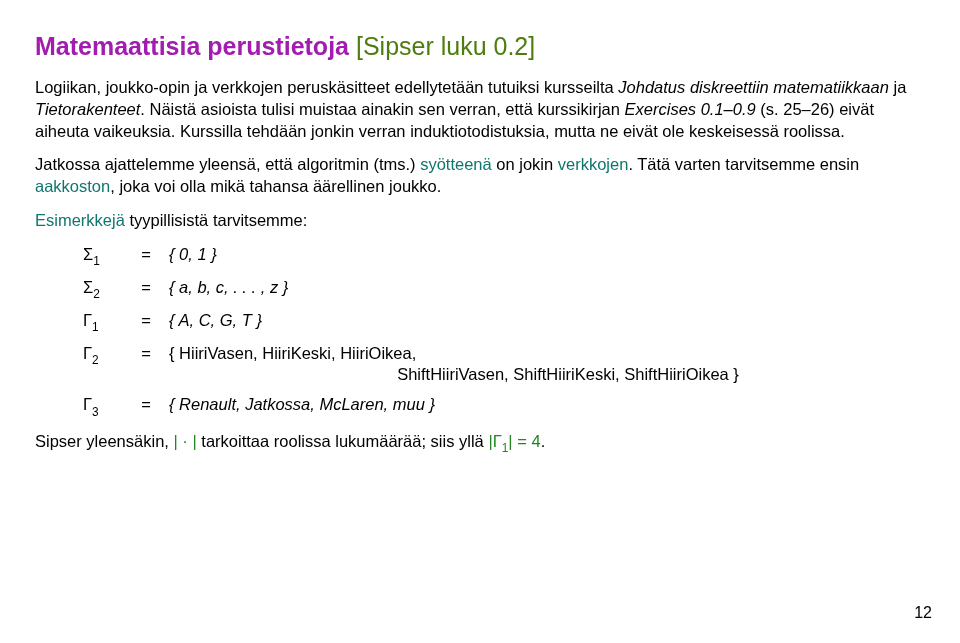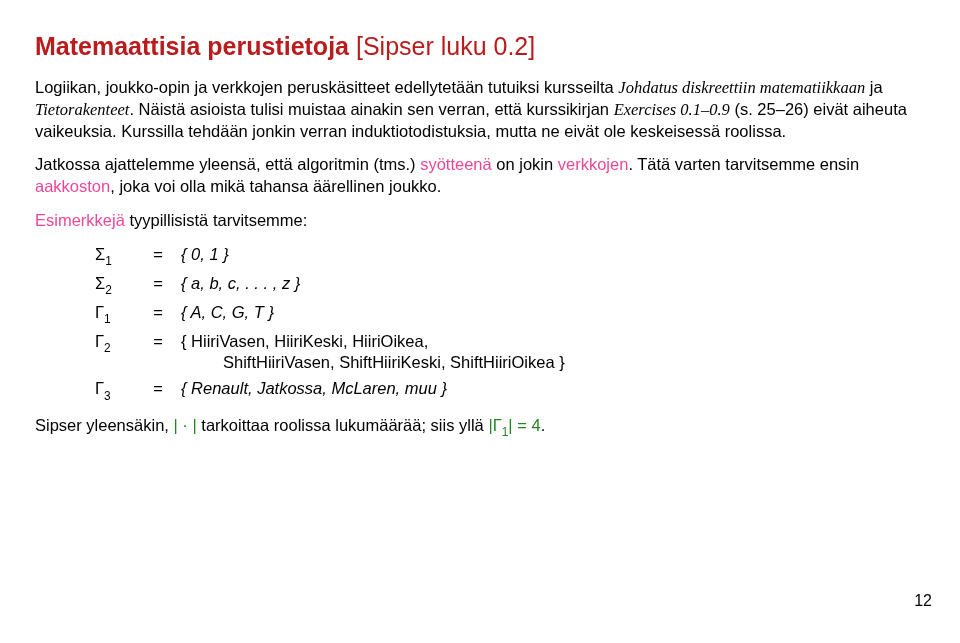--- a/index.html
+++ b/index.html
@@ -13,48 +13,49 @@
     color: #000;
     line-height: 1.32;
     background: #fff;
     position: relative;
   }
   .title {
     font-size: 25px;
     font-weight: bold;
     margin-bottom: 14px;
   }
-  .title-main { color: #b91c1c; }
-  .title-ref { color: #b91c1c; font-weight: normal; }
+  .title-main { color: #a21caf; }
+  .title-ref { color: #4d7c0f; font-weight: normal; }
   .para { margin-bottom: 12px; }
-  .it { font-style: italic; font-family: Liberation Serif, serif; }
-  .blue { color: #ec4899; }
+  .it { font-style: italic; }
+  .blue { color: #0f766e; }
   .green { color: #228822; }
   .examples {
-    margin-left: 60px;
+    margin-left: 48px;
     margin-top: 8px;
     margin-bottom: 12px;
     display: grid;
     grid-template-columns: 40px 30px auto;
     row-gap: 4px;
     column-gap: 8px;
     align-items: start;
+    gap: 8px;
   }
   .eq { text-align: center; }
   .setrow { white-space: nowrap; font-style: italic; }
   .setrow2 { white-space: normal; }
   .sub { font-size: 0.72em; vertical-align: sub; position: relative; top: 0.1em; }
   .pagenum {
     position: absolute;
     right: 28px;
-    bottom: 32px;
+    bottom: 20px;
     font-size: 16px;
     color: #000;
   }
-  .indent2 { padding-left: 42px; display:block; }
+  .indent2 { padding-left: 42px; display:block;text-align:center; }
 </style>
 </head>
 <body>
 
 <div class="title">
   <span class="title-main">Matemaattisia perustietoja</span>
   <span class="title-ref">[Sipser luku 0.2]</span>
 </div>
 
 <div class="para">

